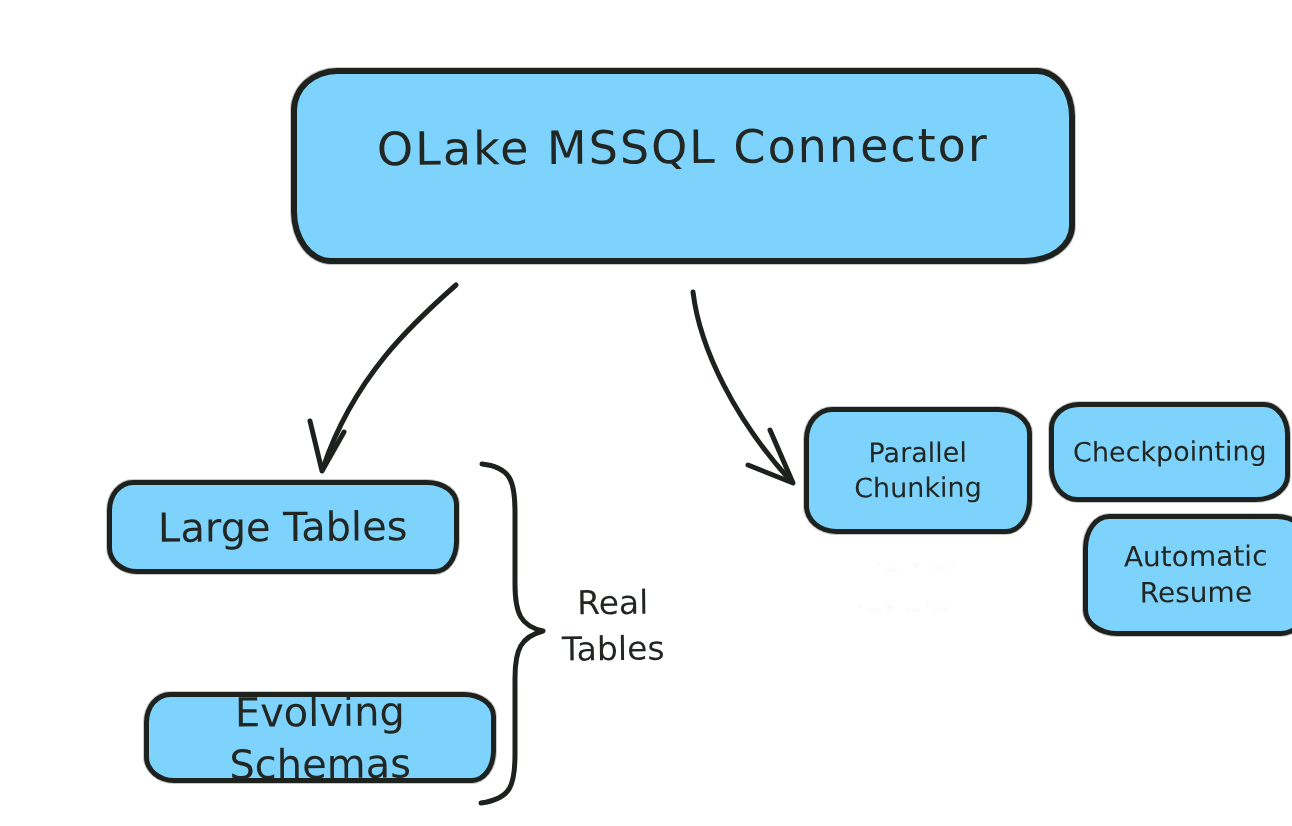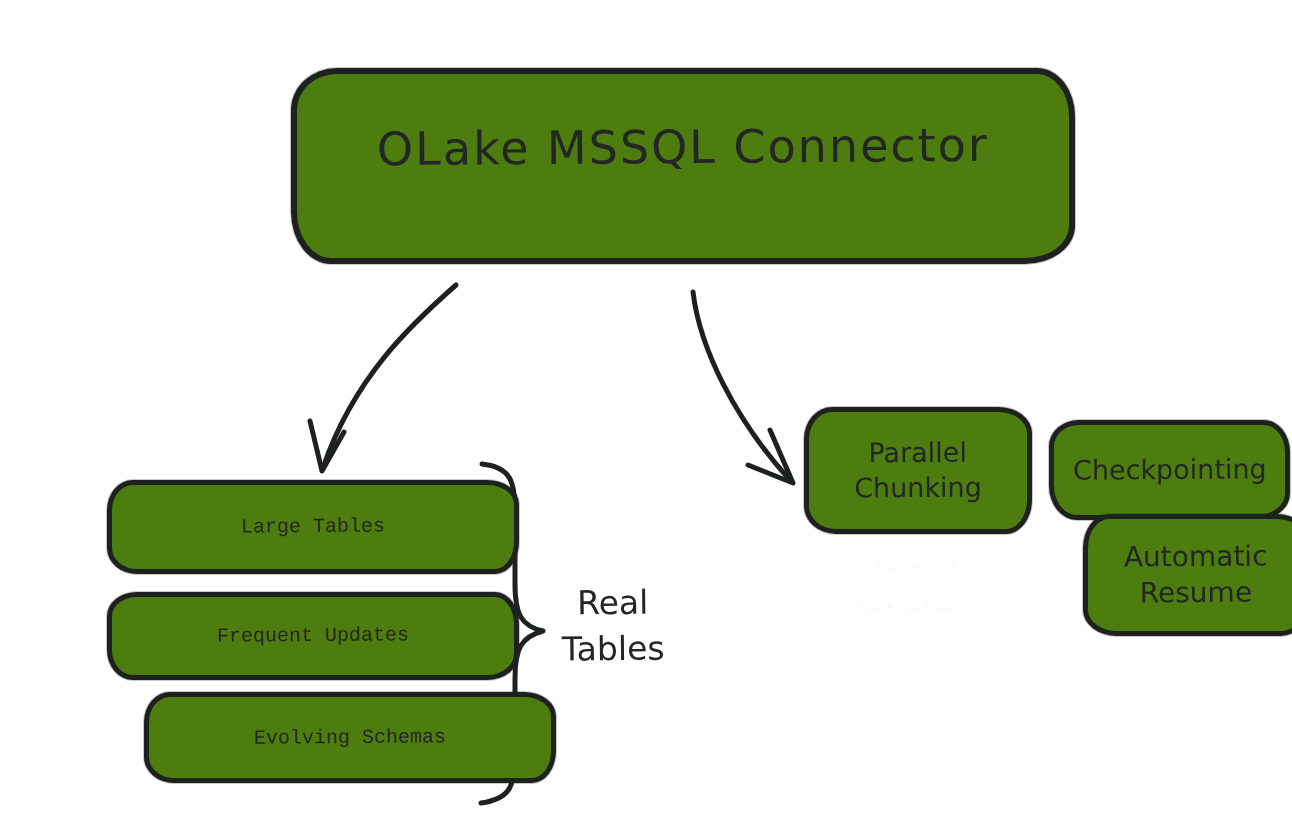--- a/index.html
+++ b/index.html
@@ -11,21 +11,21 @@
     position: relative;
     width: 1292px;
     height: 826px;
     background: #ffffff;
     overflow: hidden;
     font-family: "DejaVu Sans", "Liberation Sans", sans-serif;
     color: #232723;
   }
   .node {
     position: absolute;
-    background: #4d7c0f;
+    background: #7dd3fc;
     border: 5px solid #1e221e;
     box-sizing: border-box;
     display: flex;
     align-items: center;
     justify-content: center;
     text-align: center;
     box-shadow: 0 0 0 1px rgba(30,34,30,0.25);
   }
   .node .label {
     white-space: pre-line;
@@ -39,36 +39,35 @@
     border-radius: 46px 38px 50px 40px / 42px 48px 38px 52px;
     align-items: flex-start;
   }
   #root-box .label {
     margin-top: 44px;
     font-size: 46px;
     letter-spacing: 2px;
   }
   .left-node {
     left: 107px;
-    width: 412px;
+    width: 352px;
     border-radius: 26px 32px 24px 30px / 30px 24px 32px 26px;
-    font-size: 20px;
-    font-family: Liberation Mono, monospace;
+    font-size: 40px;
   }
   #left-node-0 { top: 480px; height: 94px; }
   #left-node-1 { top: 592px; height: 88px; border-radius: 30px 24px 32px 26px / 24px 32px 26px 30px; }
   #left-node-2 { top: 692px; height: 91px; margin-left: 37px; }
   #right-node-0 {
     left: 804px; top: 407px;
     width: 228px; height: 127px;
     border-radius: 28px 34px 26px 32px / 32px 26px 34px 28px;
     font-size: 27px;
   }
   #right-node-1 {
-    left: 1049px; top: 420px;
+    left: 1049px; top: 402px;
     width: 241px; height: 100px;
     border-radius: 30px 26px 34px 28px / 26px 32px 26px 34px;
     font-size: 27px;
   }
   #right-node-2 {
     left: 1064px; top: 514px;
     width: 226px; height: 122px;
     border-radius: 26px 32px 28px 34px / 34px 26px 32px 26px;
     font-size: 28px;
     margin-left: 19px;
@@ -124,23 +123,20 @@
     </g>
   </svg>
 
   <div class="node" id="root-box">
     <span class="label">OLake MSSQL Connector</span>
   </div>
 
   <div class="node left-node" id="left-node-0">
     <span class="label">Large Tables</span>
   </div>
-  <div class="node left-node" id="left-node-1">
-    <span class="label">Frequent Updates</span>
-  </div>
   <div class="node left-node" id="left-node-2">
     <span class="label">Evolving Schemas</span>
   </div>
 
   <div id="brace-label">Real
 Tables</div>
 
   <div class="node" id="right-node-0">
     <span class="label">Parallel
 Chunking</span>

